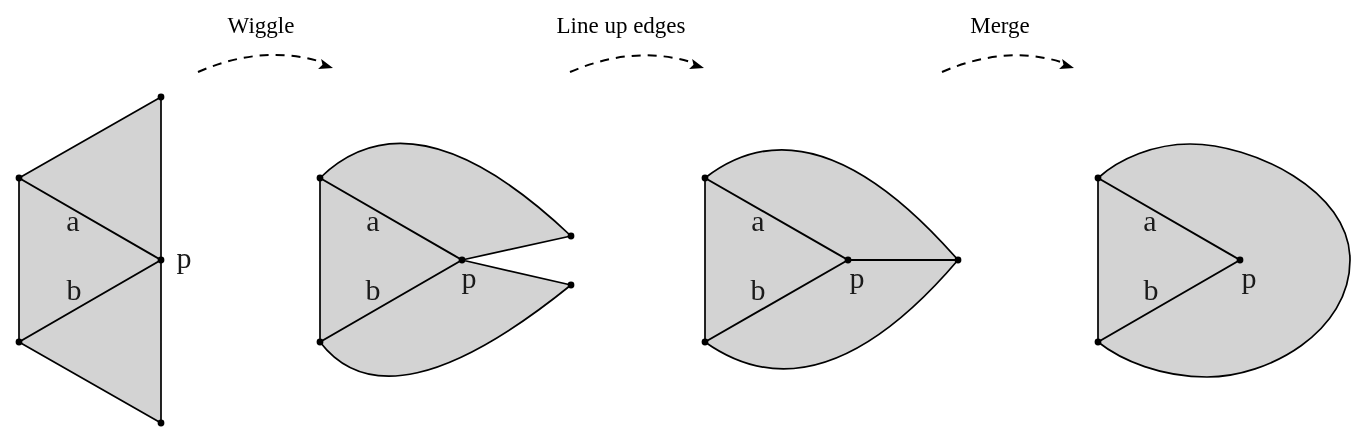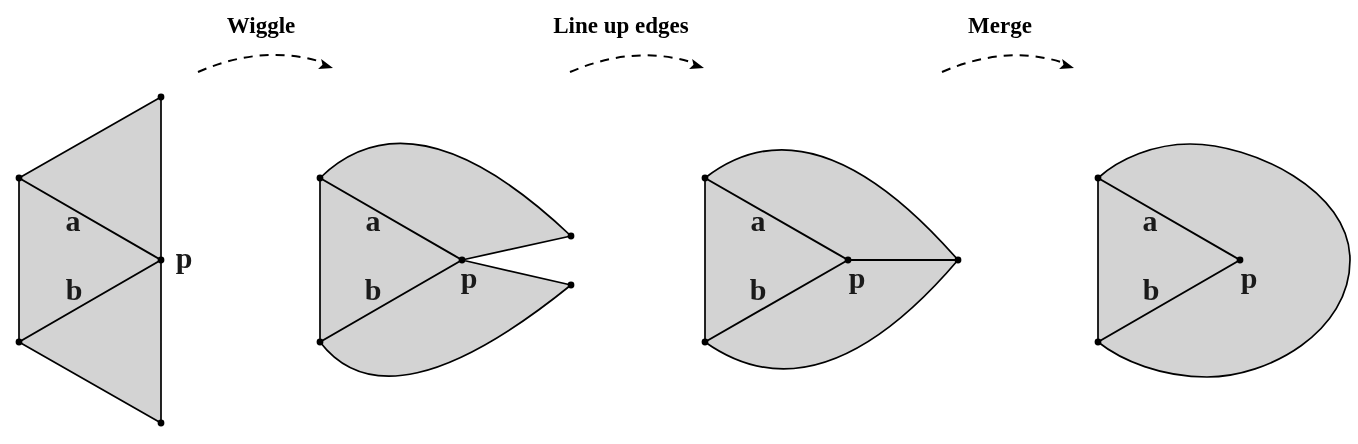--- a/index.html
+++ b/index.html
@@ -8,21 +8,20 @@
     background: #ffffff;
     width: 1358px;
     height: 444px;
     overflow: hidden;
     font-family: "Liberation Serif", serif;
   }
   .canvas {
     position: relative;
     width: 1214px;
     height: 444px;
-    font-weight: bold;
   }
   svg { display: block; }
   .region {
     stroke: #000000;
     stroke-width: 1.7;
     stroke-linejoin: round;
   }
   .edge {
     stroke: #000000;
     stroke-width: 2.0;

